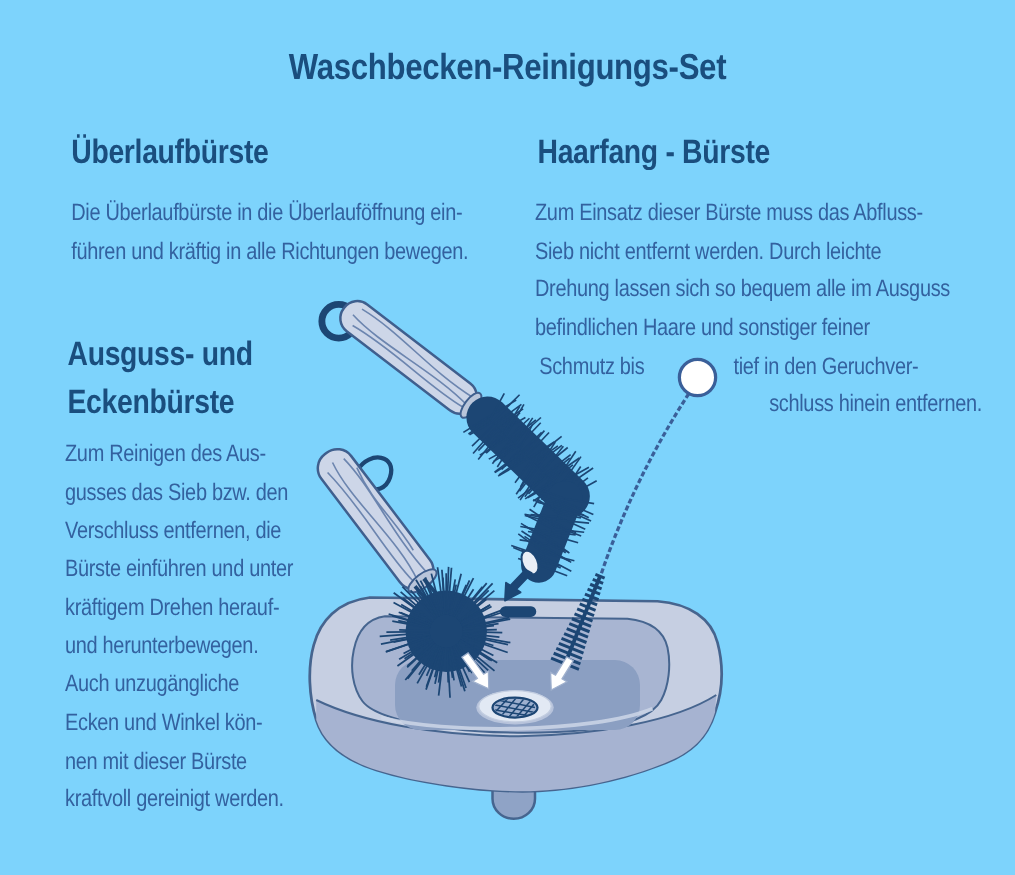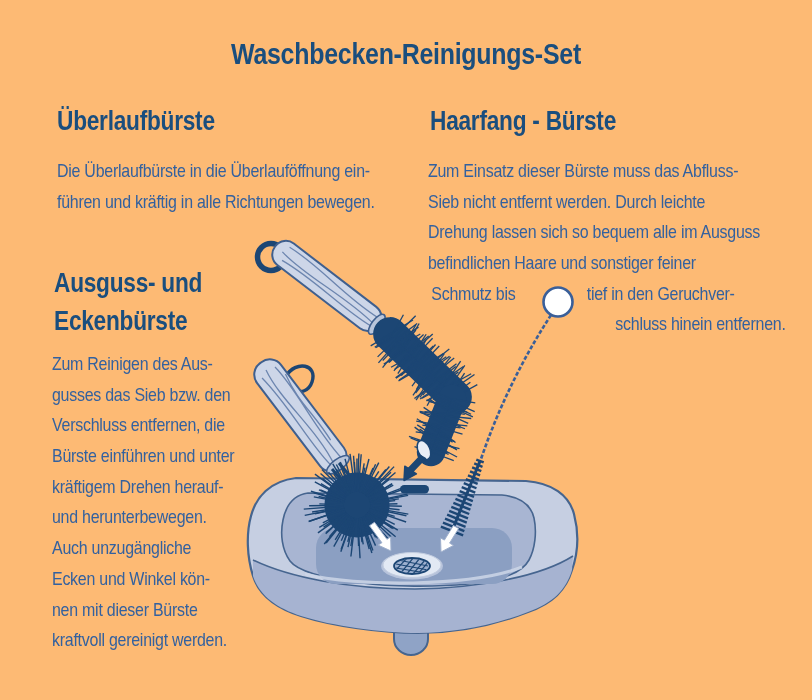--- a/index.html
+++ b/index.html
@@ -1,18 +1,18 @@
 <!DOCTYPE html>
 <html><head>
 <meta charset="utf-8">
 <style>
   html,body{margin:0;padding:0;background:#ffffff;}
   body{width:812px;height:700px;position:relative;overflow:hidden;
        font-family:"Liberation Sans",sans-serif;}
-  .page{position:absolute;inset:0;background:#fdba74;}
+  .page{position:absolute;inset:0;background:#7dd3fc;}
 
   
   .cond{transform:scaleX(0.84);transform-origin:0 0;letter-spacing:-0.3px;white-space:nowrap;}
   .cond-center{transform:scaleX(0.86);transform-origin:50% 0;letter-spacing:-0.3px;white-space:nowrap;}
 
   .title{position:absolute;left:0;right:0;top:38px;text-align:center;
          font-size:29px;font-weight:700;color:#1a4e7e;}
 
   .heading{font-size:27px;font-weight:700;color:#1a4e7e;line-height:34px;}
   .body-line{font-size:19px;color:#33619f;height:30.7px;line-height:30.7px;}

